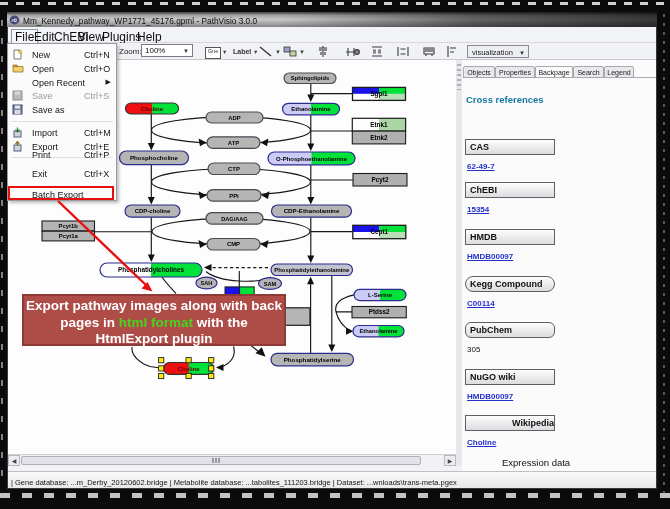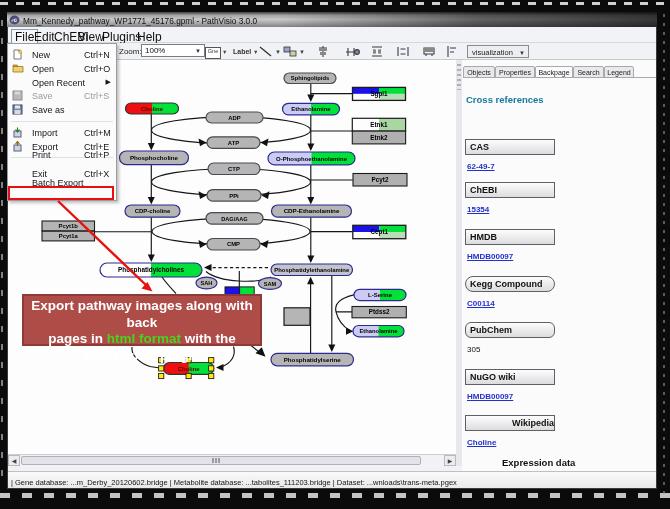--- a/index.html
+++ b/index.html
@@ -16,21 +16,21 @@
 #hscroll{left:8px;top:454px;width:448px;height:12px;background:#f2f2f4;border-top:1px solid #cfcfcf;box-sizing:border-box;}
 #statusbar{left:8px;top:471px;width:648px;height:17px;background:linear-gradient(#fafafa,#e8e8e8);border-top:1px solid #c0c0c0;box-sizing:border-box;font-size:7.5px;color:#141414;}
 #filemenu{left:7px;top:43px;width:110px;height:158px;background:#fbfbfb;border:1px solid #9a9aa0;box-sizing:border-box;box-shadow:2px 2px 3px rgba(0,0,0,.25);}
 .mrow{position:absolute;left:0;width:108px;height:14px;font-size:9px;color:#15151a;}
 .mrow .lab{position:absolute;left:24px;top:2px;}
 .mrow .ic{position:absolute;left:4px;top:1px;}
 .mrow .sc{position:absolute;left:76px;top:2px;}
 .mrow.dis{color:#9a9aa2;}
 .msep{position:absolute;left:3px;width:102px;border-top:1px solid #e0e0e4;}
 #redbox{left:8px;top:186px;width:106px;height:14px;border:2px solid #e8100e;box-sizing:border-box;}
-#callout{left:22px;top:294px;width:240px;height:52px;background:#ae4c48;border:2px solid #8e3a36;box-sizing:border-box;text-align:center;font-weight:bold;font-size:13.5px;color:#fff;line-height:16.5px;padding-top:2px;}
+#callout{left:22px;top:294px;width:264px;height:52px;background:#ae4c48;border:2px solid #8e3a36;box-sizing:border-box;text-align:center;font-weight:bold;font-size:13.5px;color:#fff;line-height:16.5px;padding-top:2px;}
 #callout .grn{color:#46d41d;}
 .tab{position:absolute;top:66px;height:12px;background:#e9e9ed;border:1px solid #a8a8ae;box-sizing:border-box;font-size:7px;color:#222;text-align:center;line-height:11px;border-radius:2px 2px 0 0;}
 .hdrbox{position:absolute;left:465px;width:90px;height:16px;background:linear-gradient(#fdfdfd,#dcdcdf);border:1px solid #5f5f66;box-sizing:border-box;font-size:9px;font-weight:bold;color:#111;line-height:14px;padding-left:4px;}
 .plink{position:absolute;left:467px;font-size:8px;color:#2230cc;text-decoration:underline;font-weight:bold;}
 .dashrow{height:3px;background:repeating-linear-gradient(90deg,#e6e6e6 0 8px,transparent 8px 16px);opacity:.9;}
 </style></head>
 <body>
 <div class="abs dashrow" style="left:0;top:2px;width:670px;"></div>
 <div class="abs" style="left:0;top:493px;width:670px;height:5px;background:repeating-linear-gradient(90deg,#d8d8d8 0 10px,transparent 10px 22px);opacity:.9;"></div>
 <div class="abs" style="left:1px;top:20px;width:2px;height:460px;background:repeating-linear-gradient(#cfcfcf 0 6px,transparent 6px 18px);opacity:.6;"></div>
@@ -46,21 +46,21 @@
   </svg>
 <div id="menubar" class="abs"></div>
 <div class="mi" style="left:11px;top:29px;border:1px solid #8a9ab0;background:#f6f7fa;padding:0 3px 1px 3px;">File</div>
 <div class="mi" style="left:34px;">Edit</div>
 <div class="mi" style="left:54px;">ChEBI</div>
 <div class="mi" style="left:78px;">View</div>
 <div class="mi" style="left:102px;">Plugins</div>
 <div class="mi" style="left:137px;">Help</div>
 <div id="toolbar" class="abs"></div>
 <div class="abs" style="left:119px;top:47px;font-size:8px;color:#222;">Zoom:</div>
-<div class="abs" style="left:141px;top:44px;width:64px;height:13px;background:#fff;border:1px solid #7b7b84;box-sizing:border-box;font-size:8px;color:#111;padding:1px 0 0 3px;">100%<span style="position:absolute;right:3px;top:3px;font-size:6px;color:#333;">▼</span></div>
+<div class="abs" style="left:141px;top:44px;width:52px;height:13px;background:#fff;border:1px solid #7b7b84;box-sizing:border-box;font-size:8px;color:#111;padding:1px 0 0 3px;">100%<span style="position:absolute;right:3px;top:3px;font-size:6px;color:#333;">▼</span></div>
 <div class="abs" style="left:205px;top:47px;width:14px;height:10px;border:1px solid #555;font-size:5.5px;text-align:center;color:#333;background:#fff;">Gne</div>
 <div class="abs" style="left:222px;top:49px;font-size:5.5px;color:#444;">▼</div>
 <div class="abs" style="left:233px;top:47.5px;font-size:7px;color:#333;font-weight:bold;">Label</div>
 <div class="abs" style="left:253px;top:49px;font-size:5.5px;color:#444;">▼</div>
 <svg class="abs" style="left:258px;top:43px;" width="210" height="17" viewBox="0 0 210 17">
 <path d="M2,4 L13,13" stroke="#333" stroke-width="1.3"></path>
     <path d="M16,9 l4,0 m-2,-2 l0,4" stroke="#666" stroke-width="0" fill="none"></path>
 <text x="17" y="11" font-size="6" fill="#444">▼</text>
 <rect x="26" y="4" width="6" height="5" fill="#9aa4c8" stroke="#333" stroke-width=".8"></rect>
     <rect x="32" y="8" width="6" height="5" fill="#c8d4a0" stroke="#333" stroke-width=".8"></rect>
@@ -243,21 +243,21 @@
 <div class="hdrbox" style="top:229px;">HMDB</div>
 <div class="plink" style="top:252px;">HMDB00097</div>
 <div class="hdrbox" style="top:276px;border-radius:8px;">Kegg Compound</div>
 <div class="plink" style="top:299px;">C00114</div>
 <div class="hdrbox" style="top:322px;border-radius:6px;">PubChem</div>
 <div class="plink" style="top:345px;color:#111;text-decoration:none;font-weight:normal;">305</div>
 <div class="hdrbox" style="top:369px;">NuGO wiki</div>
 <div class="plink" style="top:392px;">HMDB00097</div>
 <div class="hdrbox" style="top:415px;text-align:right;">Wikipedia</div>
 <div class="plink" style="top:438px;">Choline</div>
-<div class="abs" style="left:466px;top:457px;font-size:9.5px;font-weight:bold;color:#111;padding-left:36px;">Expression data</div>
+<div class="abs" style="left:466px;top:457px;font-size:9.5px;font-weight:normal;color:#111;padding-left:36px;">Expression data</div>
 
 <div id="filemenu" class="abs">
 <div class="mrow" style="top:4px;">
       <span class="ic"><svg width="11" height="11" viewBox="0 0 11 11">
           <path d="M2,1 h5 l2,2 v7 h-7 z" fill="#fff" stroke="#777" stroke-width="1"></path>
           <path d="M7,1 l2,2 h-2 z" fill="#ddd" stroke="#777" stroke-width=".8"></path>
           <path d="M8.2,0.4 l0.6,1.4 1.4,0.3 -1.1,1 0.3,1.5 -1.3-0.8 -1.3,0.7 0.4-1.4 -1-1.1 1.5-0.1 z" fill="#ffd24a" stroke="#b8860b" stroke-width=".4"></path>
         </svg></span>
       <span class="lab">New</span>
       <span class="sc">Ctrl+N</span>
@@ -309,21 +309,21 @@
     </div>
 <div class="msep" style="top:113px;"></div>
 <div class="mrow" style="top:104px;">
       <span class="lab">Print</span>
       <span class="sc">Ctrl+P</span>
     </div>
 <div class="mrow" style="top:123px;">
       <span class="lab">Exit</span>
       <span class="sc">Ctrl+X</span>
     </div>
-<div class="mrow" style="top:132px;padding-left:18px;">
+<div class="mrow" style="top:144px;padding-left:18px;">
       <span class="lab">Batch Export</span>
     </div>
 </div>
 <div id="redbox" class="abs"></div>
 
 <div id="callout" class="abs">Export pathway images along with back<br>pages in <span class="grn">html format</span> with the<br>HtmlExport plugin</div>
 
 <svg class="abs" style="left:0;top:0;" width="670" height="509" viewBox="0 0 670 509" pointer-events="none">
 <line x1="58" y1="201" x2="148" y2="287" stroke="#e8100e" stroke-width="2.4"></line>
 <polygon points="152.5,291.5 141.5,288.5 147.5,282.0" fill="#e8100e"></polygon>

